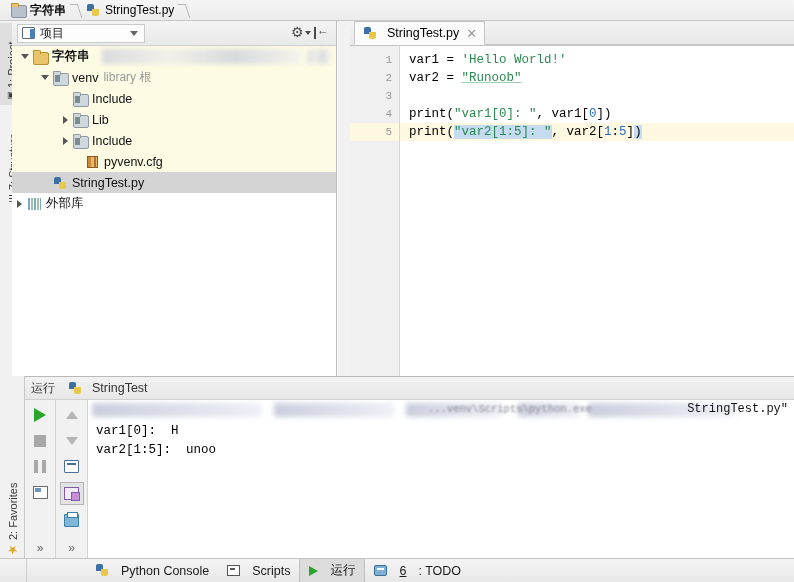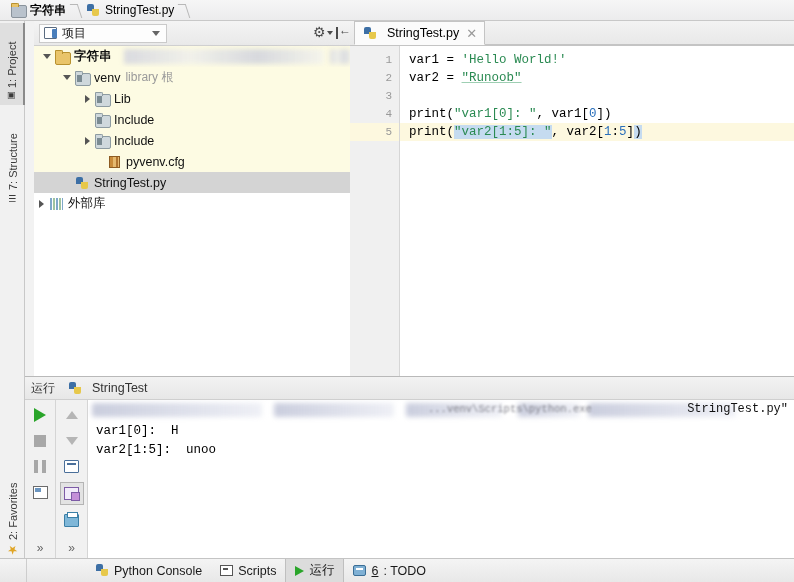--- a/index.html
+++ b/index.html
@@ -48,21 +48,21 @@
     font-size: 11px; color: #3a3a3a; text-align: center;
     padding: 4px 0;
     display: flex; align-items: center; gap: 3px;
     box-sizing: border-box;
   }
   .vtab.sel { background: #dfdfdf; border-left: 2px solid #8a8a8a; }
   .vtab-icon { font-size: 9px; }
 
   
   .project-panel {
-    position: absolute; left: 34px; top: 21px; width: 325px; height: 355px;
+    position: absolute; left: 12px; top: 21px; width: 325px; height: 355px;
     background: #ffffff; border-right: 1px solid #c0c0c0;
     box-sizing: border-box;
   }
   .panel-header {
     height: 25px; background: linear-gradient(#f4f4f4, #e9e9e9);
     border-bottom: 1px solid #cfcfcf;
     display: flex; align-items: center; padding: 0 5px;
     box-sizing: border-box;
   }
   .panel-title-box {
@@ -276,21 +276,21 @@
     filter: blur(1.1px); opacity:.85;
   }
 
   
   .status-bar {
     position: absolute; left: 0; top: 558px; width: 794px; height: 24px;
     background: linear-gradient(#f4f4f4,#e8e8e8); border-top: 1px solid #c4c4c4;
     display: flex; align-items: center; box-sizing: border-box;
   }
   .sbtn {
-    display: flex; align-items: center; gap: 5px;
+    display: flex; align-items: center; gap: 12px;
     height: 24px; padding: 0 9px; font-size: 12.5px; color: #1a1a1a;
     box-sizing: border-box;
   }
   .sbtn.active { background: #dcdcdc; border-left:1px solid #bfbfbf; border-right:1px solid #bfbfbf; }
   .sb-py { width:13px;height:13px;position:relative;display:inline-block; }
   .sb-py span.a{position:absolute;left:0;top:0;width:7px;height:7px;background:#3d6fa5;border-radius:2px 2px 0 0;}
   .sb-py span.b{position:absolute;left:5px;top:5px;width:7px;height:7px;background:#e7c84b;border-radius:0 0 2px 2px;}
   .sb-term { width:13px;height:11px;border:1.4px solid #555;box-sizing:border-box;position:relative;background:#fff; }
   .sb-term::after{content:"";position:absolute;left:2px;top:2px;width:5px;height:1.5px;background:#555;}
   .sb-play { width:0;height:0;border-top:5px solid transparent;border-bottom:5px solid transparent;border-left:9px solid #2aa52a; }
@@ -371,34 +371,34 @@
           <span class="twisty">
             <i class="arrow-down"></i>
           </span>
           <span class="node-icon">
             <i class="folder lib"></i>
           </span>
           <span class="node-label">venv</span>
           <span class="node-sub">library 根</span>
         </div>
         <div class="tree-row hl-yellow" style="padding-left: 46px;">
+          <span class="twisty none"></span>
+          <span class="node-icon">
+            <i class="folder lib"></i>
+          </span>
+          <span class="node-label">Include</span>
+        </div>
+        <div class="tree-row hl-yellow" style="padding-left: 46px;">
           <span class="twisty">
             <i class="arrow-right"></i>
           </span>
           <span class="node-icon">
             <i class="folder lib"></i>
           </span>
           <span class="node-label">Lib</span>
-        </div>
-        <div class="tree-row hl-yellow" style="padding-left: 46px;">
-          <span class="twisty none"></span>
-          <span class="node-icon">
-            <i class="folder lib"></i>
-          </span>
-          <span class="node-label">Include</span>
         </div>
         <div class="tree-row hl-yellow" style="padding-left: 46px;">
           <span class="twisty">
             <i class="arrow-right"></i>
           </span>
           <span class="node-icon">
             <i class="folder lib"></i>
           </span>
           <span class="node-label">Include</span>
         </div>

